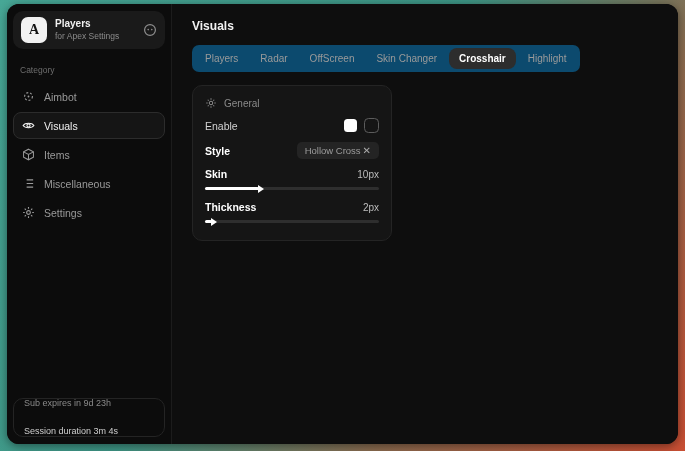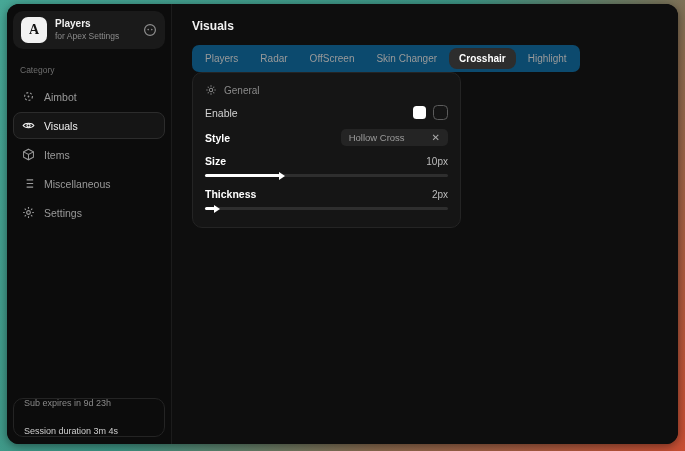--- a/index.html
+++ b/index.html
@@ -35,30 +35,30 @@
   .footer-card{margin-top:auto;border:1px solid #242424;border-radius:10px;
     padding:0 10px;font-size:9px;line-height:1;}
   .footer-line1{color:#8a8a8a;}
   .footer-line2{color:#cfcfcf;margin-top:19px;}
   
   .main{flex:1;padding:15px 20px;box-sizing:border-box;background:#0e0e0e;}
   .main-title{font-size:12px;font-weight:bold;color:#f2f2f2;}
   .tabbar{display:inline-flex;background:#0c4a6e;border-radius:7px;padding:3px;margin-top:12px;gap:2px;}
   .tab{font-size:10px;color:#9a9a9a;padding:5px 10px;border-radius:5px;cursor:pointer;white-space:nowrap;}
   .tab.active{background:#2d2d2d;color:#ffffff;font-weight:bold;border-radius:8px;}
-  .panel{width:269px;background:#151515;border:1px solid #242424;
+  .panel{margin-top:13px;width:200px;background:#151515;border:1px solid #242424;
     border-radius:10px;padding:9px 12px 6px;box-sizing:border-box;}
   .panel-header{display:flex;align-items:center;gap:7px;color:#8a8a8a;font-size:10px;margin:2px 0 6px;}
   .row{display:flex;align-items:center;justify-content:space-between;margin:9px 0 0;}
   .row-label{font-size:10.5px;color:#d2d2d2;}
   .row-label.strong{color:#ffffff;font-weight:bold;}
   .enable-controls{display:flex;gap:7px;align-items:center;}
   .swatch{width:13px;height:13px;border-radius:3.5px;background:#ffffff;cursor:pointer;}
   .checkbox{width:13px;height:13px;border:1.5px solid #5c5c5c;border-radius:4.5px;cursor:pointer;}
-  .tag{display:flex;align-items:center;gap:27px;background:#242424;border-radius:5px;
+  .tag{display:flex;align-items:center;gap:2px;background:#242424;border-radius:5px;
     padding:3px 8px;font-size:9.5px;color:#9c9c9c;cursor:pointer;}
   .tag-x{font-size:10px;color:#ababab;cursor:pointer;}
   .value{font-size:10px;color:#bdbdbd;}
   .slider{position:relative;height:3px;background:#2e2e2e;border-radius:2px;margin:7px 0 11px;cursor:pointer;}
   .slider-fill{position:absolute;left:0;top:0;height:100%;background:#ffffff;border-radius:2px;}
   .slider-thumb{position:absolute;right:-5px;top:50%;transform:translateY(-50%);
     width:0;height:0;border-left:6px solid #ffffff;border-top:4px solid transparent;
     border-bottom:4px solid transparent;}
   svg{display:block;}
 </style>
@@ -182,21 +182,21 @@
 
       <div class="row">
         <span class="row-label strong">Style</span>
         <span class="tag">
           <span>Hollow Cross</span>
           <span class="tag-x">✕</span>
         </span>
       </div>
 
       <div class="row">
-        <span class="row-label strong">Size</span>
+        <span class="row-label strong">Skin</span>
         <span class="value">10px</span>
       </div>
       <div class="slider">
         <div class="slider-fill" style="width: 31%;">
           <div class="slider-thumb"></div>
         </div>
       </div>
 
       <div class="row">
         <span class="row-label strong">Thickness</span>

